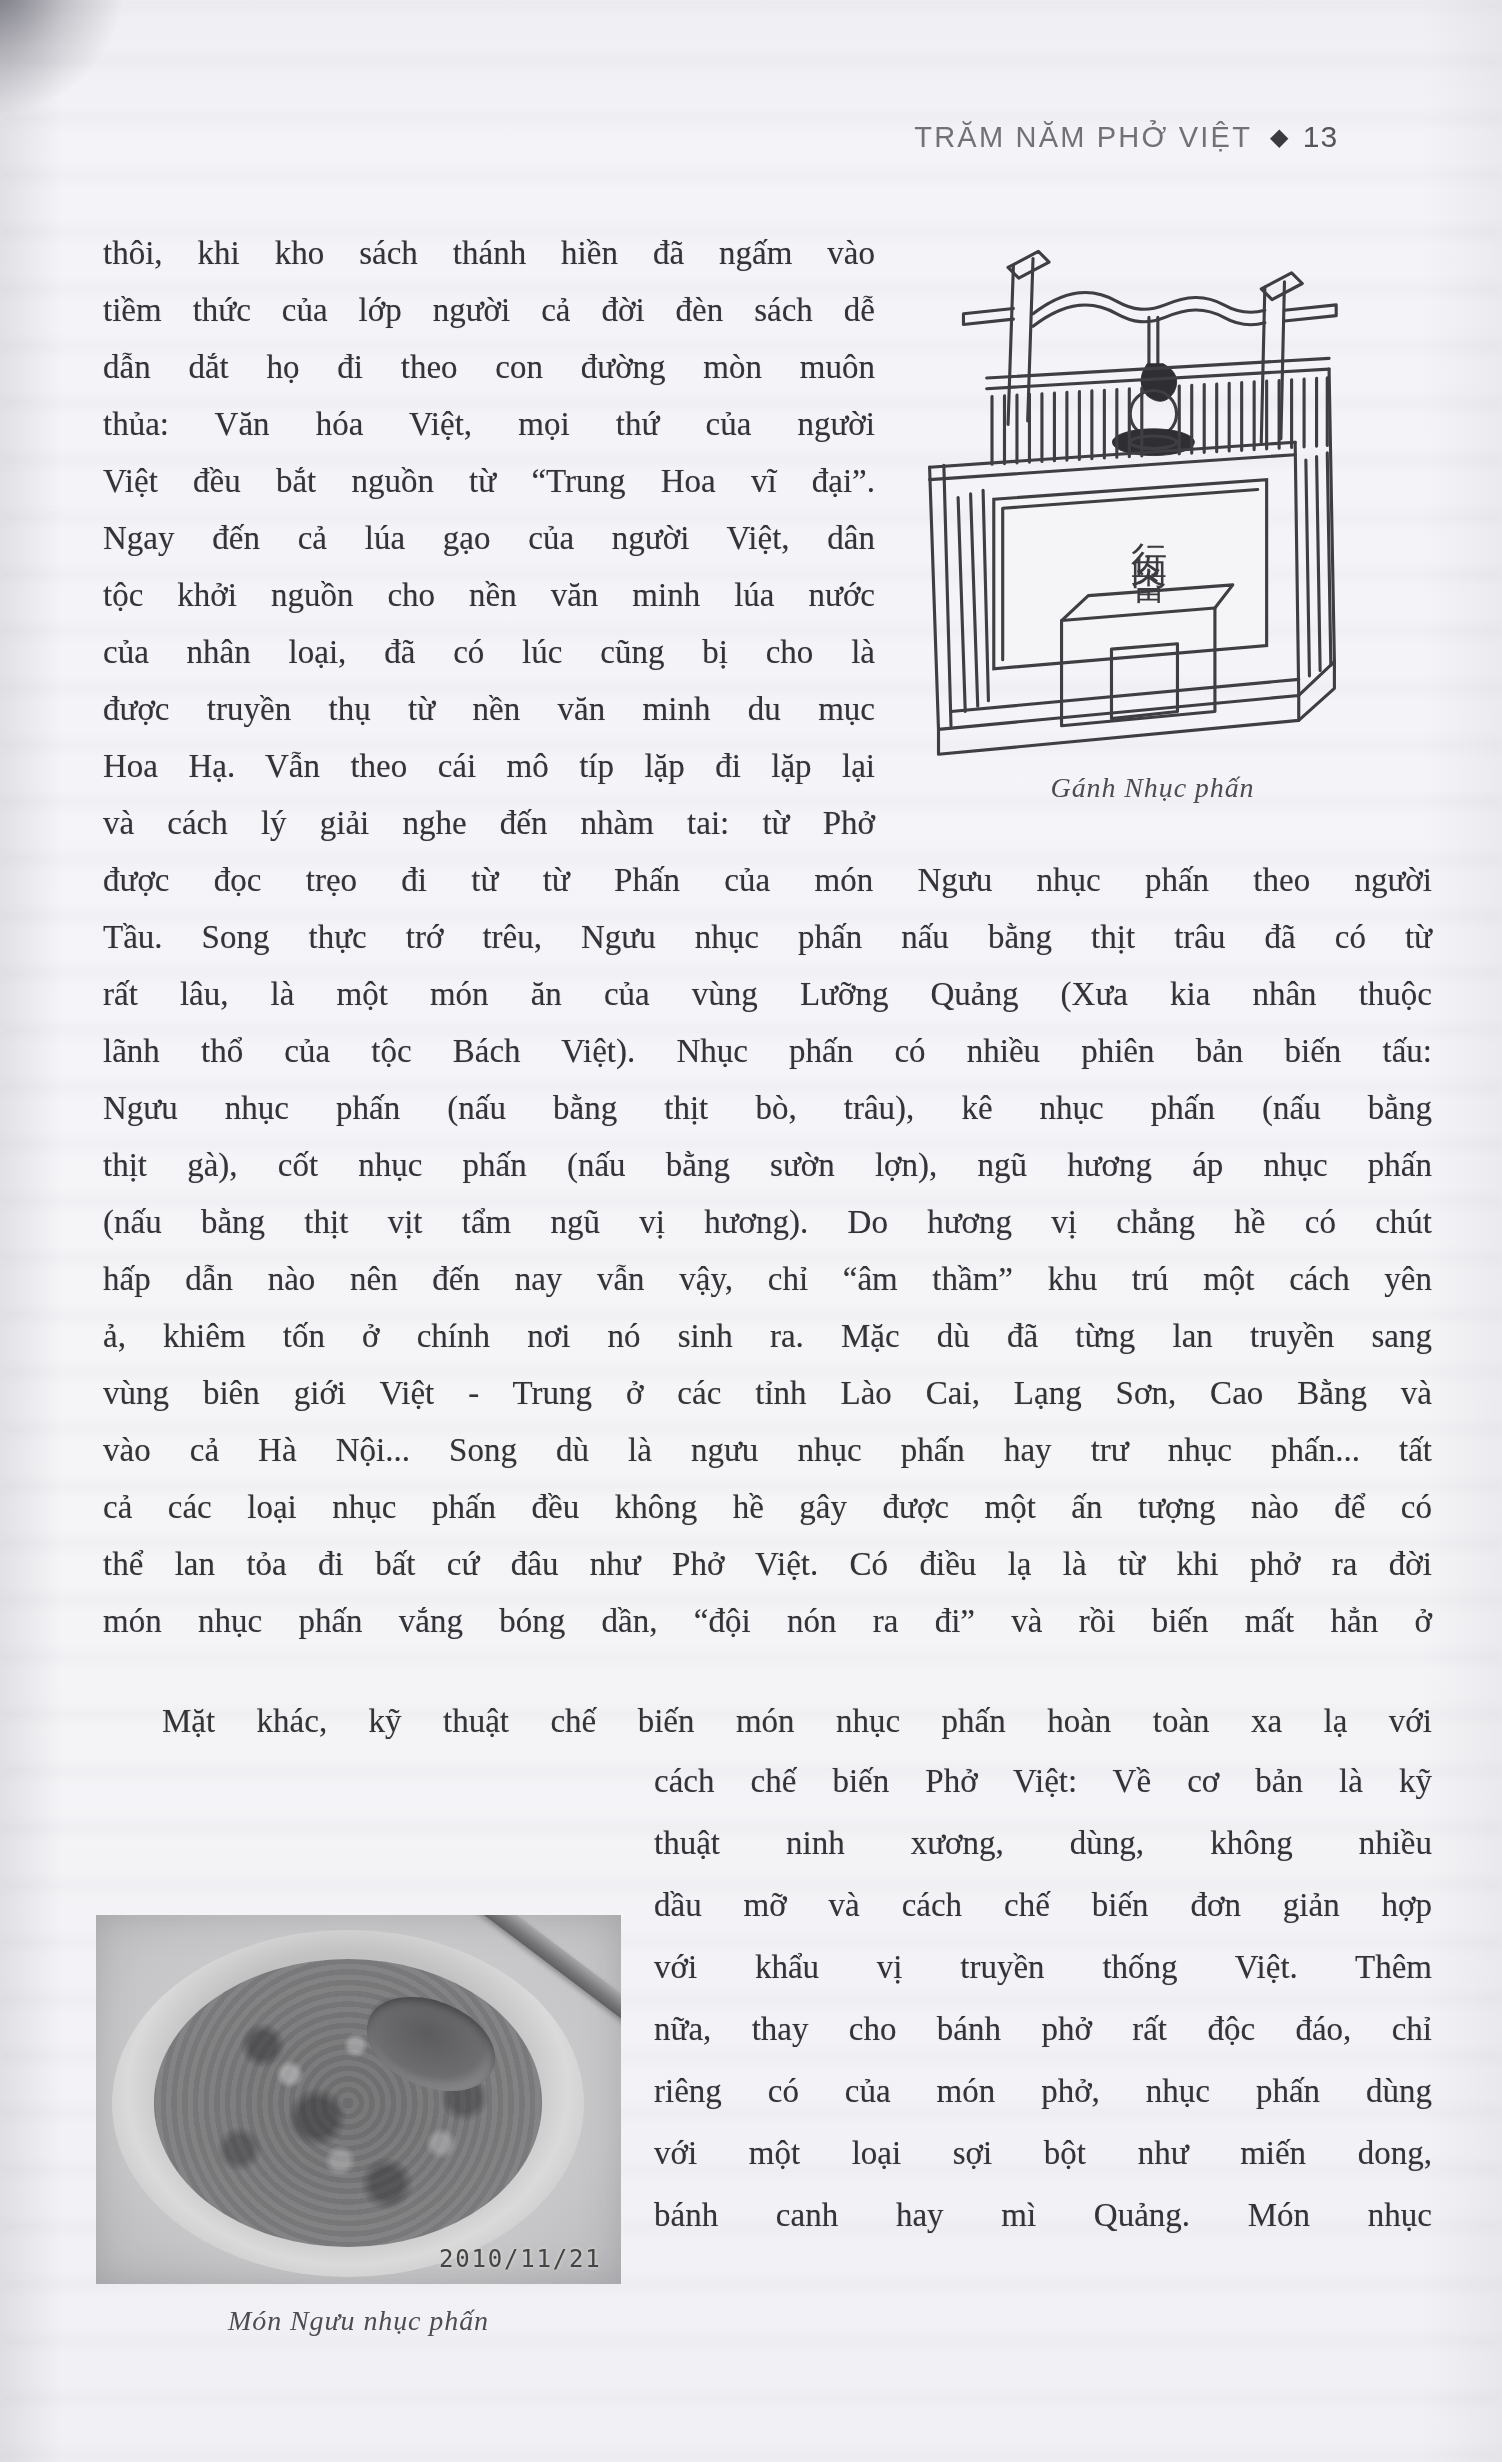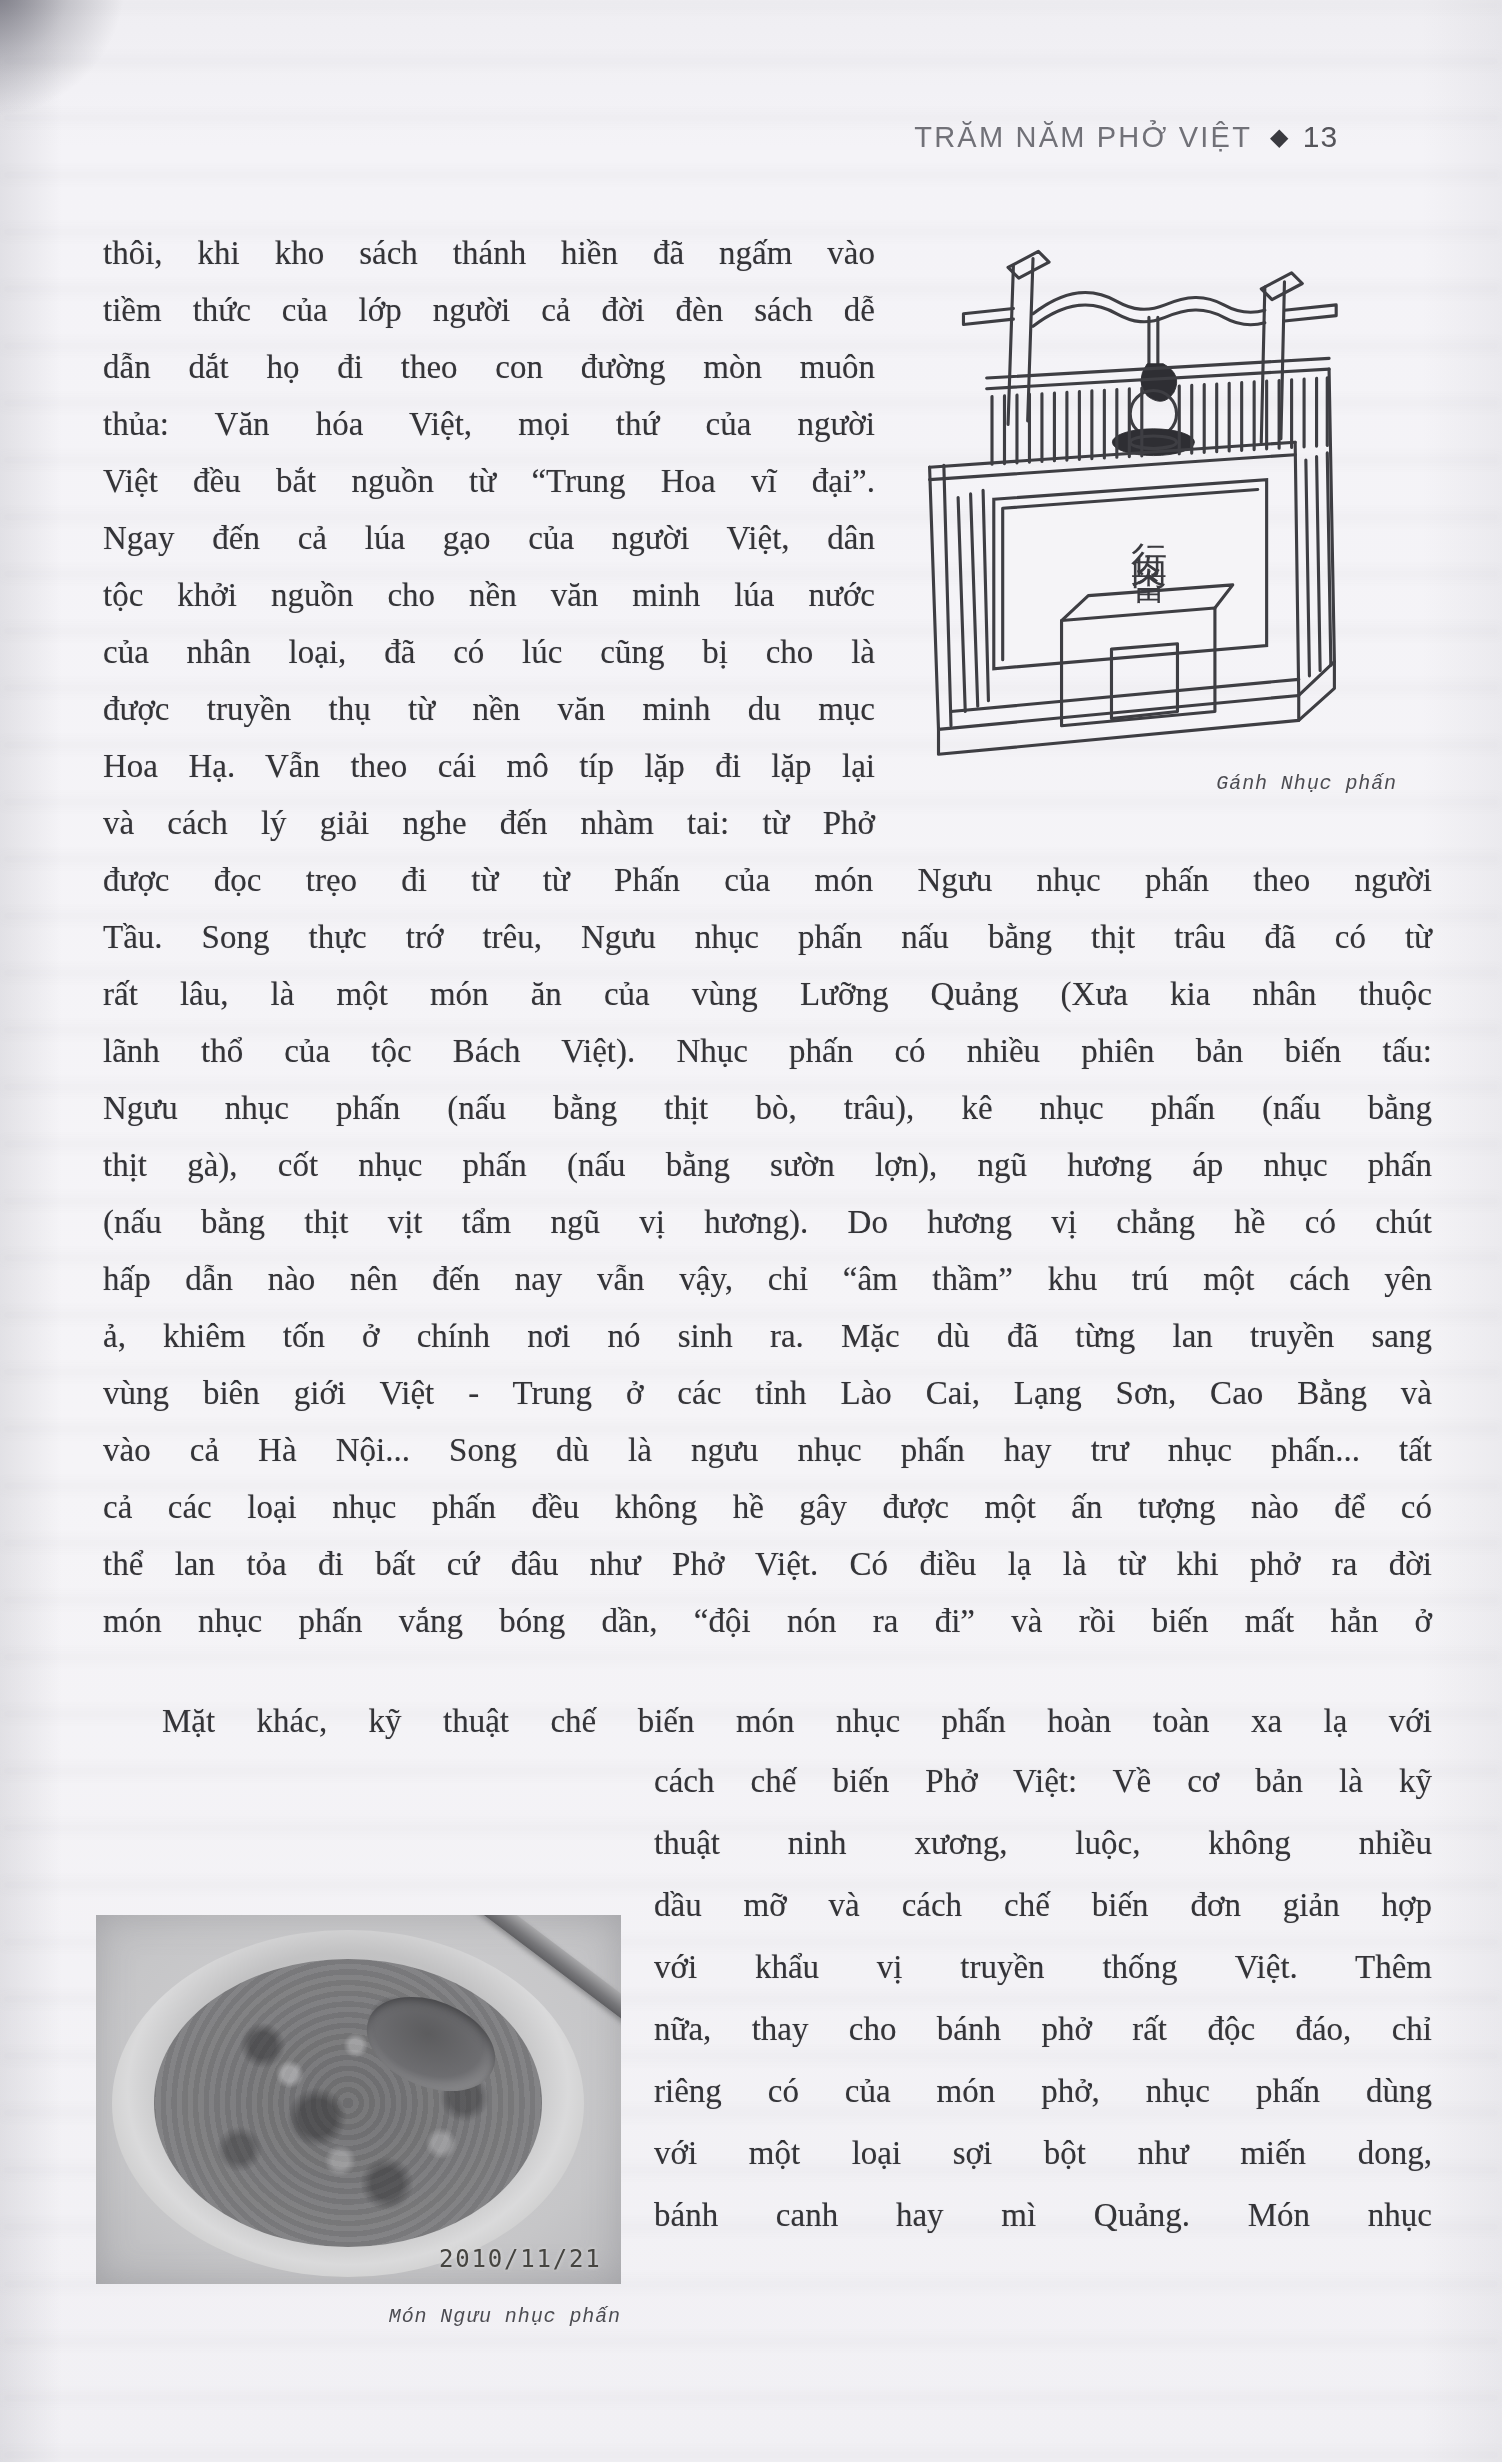--- a/index.html
+++ b/index.html
@@ -59,23 +59,23 @@
   .para2{margin-top:43px;}
   .line.indent{text-indent:59px;}
   .group-rcol .line{margin-left:551px;width:778px;line-height:62px;height:62px;font-family:Liberation Serif, serif;}
 
   
   .fig-illustration{
     position:absolute;left:908px;top:230px;width:489px;margin:0;
   }
   .fig-illustration svg{display:block;margin:0 auto;}
   .figcap{
-    font-family:Liberation Mono, monospace;
-    font-style:italic;font-size:20px;color:#4c4c52;
-    text-align:right;letter-spacing:0.9px;
+    font-family:Liberation Serif, serif;
+    font-style:italic;font-size:28px;color:#4c4c52;
+    text-align:center;letter-spacing:0.9px;
   }
   .fig-illustration .figcap{margin-top:7.1px;}
   .chinese-label{
     position:absolute;left:221px;top:284px;
     writing-mode:vertical-rl;text-orientation:upright;
     font-family:"DejaVu Serif",serif;
     font-size:36px;line-height:41px;letter-spacing:12.5px;color:#3b3b40;
   }
 
   
@@ -235,21 +235,21 @@
         <div class="line">cả các loại nhục phấn đều không hề gây được một ấn tượng nào để có</div>
         <div class="line">thể lan tỏa đi bất cứ đâu như Phở Việt. Có điều lạ là từ khi phở ra đời</div>
         <div class="line">món nhục phấn vắng bóng dần, “đội nón ra đi” và rồi biến mất hẳn ở</div>
       </div>
 
     <div class="para2">
       <div class="line full indent">Mặt khác, kỹ thuật chế biến món nhục phấn hoàn toàn xa lạ với</div>
       <div class="group-rcol">
 
       <div class="line">cách chế biến Phở Việt: Về cơ bản là kỹ</div>
-          <div class="line">thuật ninh xương, luộc, không nhiều</div>
+          <div class="line">thuật ninh xương, dùng, không nhiều</div>
           <div class="line">dầu mỡ và cách chế biến đơn giản hợp</div>
           <div class="line">với khẩu vị truyền thống Việt. Thêm</div>
           <div class="line">nữa, thay cho bánh phở rất độc đáo, chỉ</div>
           <div class="line">riêng có của món phở, nhục phấn dùng</div>
           <div class="line">với một loại sợi bột như miến dong,</div>
           <div class="line">bánh canh hay mì Quảng. Món nhục</div>
         </div>
     </div>
   </main>
 

